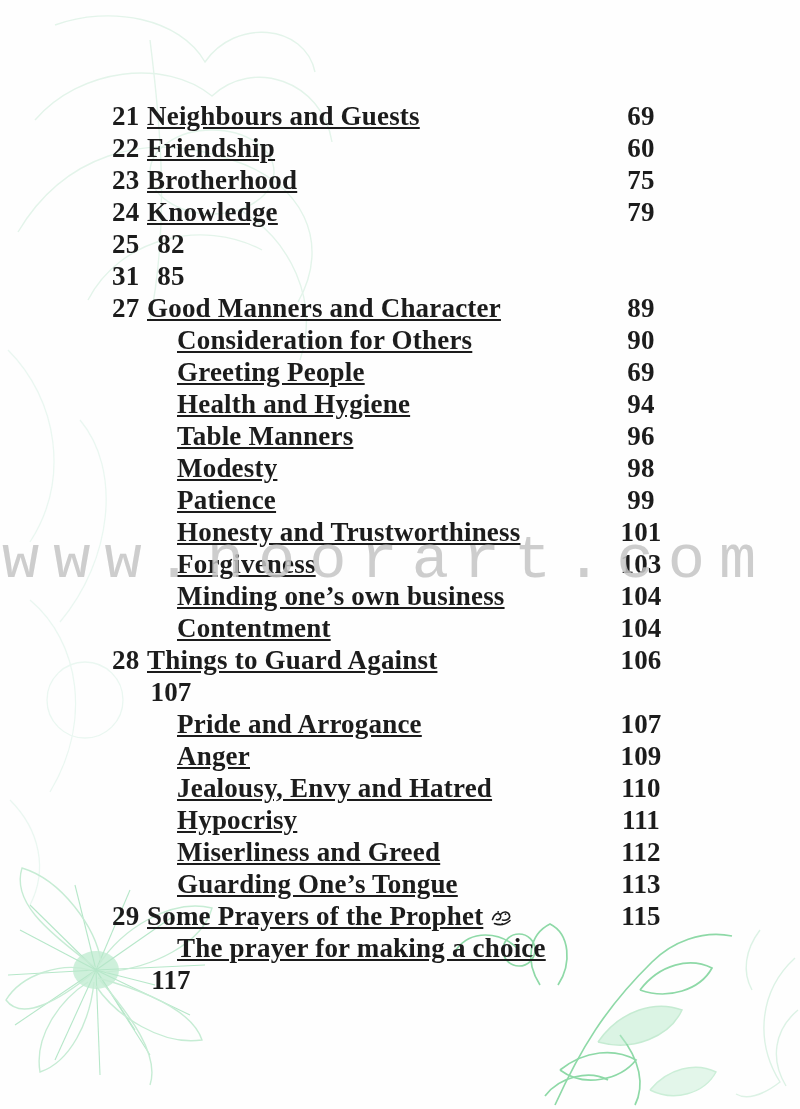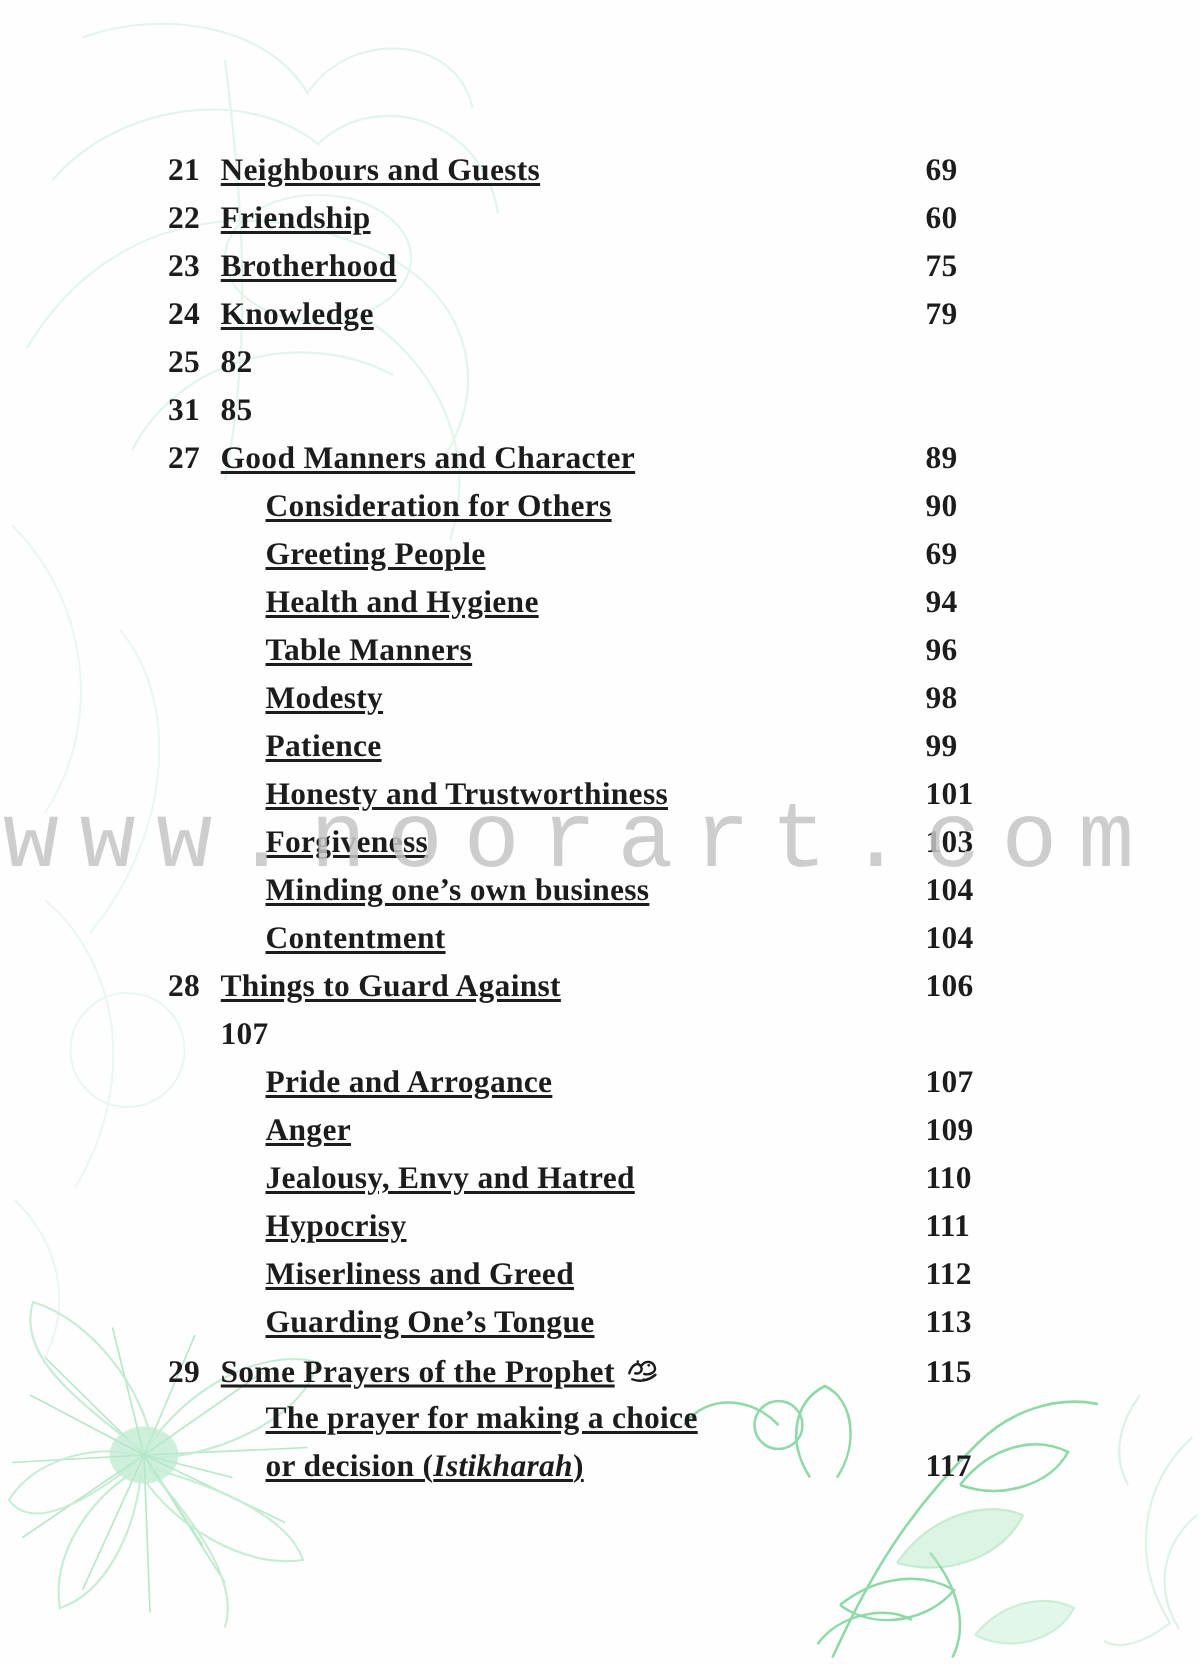--- a/index.html
+++ b/index.html
@@ -18,29 +18,29 @@
   .toc {
     position: absolute;
     left: 112px; top: 101px;
     width: 553px;
     list-style: none; margin: 0; padding: 0;
   }
   .toc-row {
     display: flex;
     align-items: baseline;
     height: 32px;
-    font-size: 21px;
+    font-size: 27px;
     font-weight: bold;
     color: #1c1c1c;
     letter-spacing: 0.2px;
   }
   .toc-row .num   { width: 35px; flex: 0 0 35px; }
   .toc-row .title { flex: 1 1 auto; white-space: nowrap; overflow: hidden; text-decoration: underline; }
   .toc-row.indent1 .title { padding-left: 30px; }
-  .toc-row .page  { width: 48px; flex: 0 0 48px; text-align: left; font-variant-numeric: oldstyle-nums; }
+  .toc-row .page  { width: 48px; flex: 0 0 48px; text-align: center; font-variant-numeric: oldstyle-nums; }
   .toc-row .title i { font-weight: bold; }
   .honorific { display: inline-block; margin-left: 7px; position: relative; top: 2px; }
   .honorific svg { display: block; }
   .watermark {
     position: absolute;
     left: 2px; top: 530px;
     width: 810px;
     font-family: "Liberation Mono", monospace;
     font-size: 62px;
     line-height: 1;
@@ -260,19 +260,18 @@
             </svg></span></span>
         <span class="page">115</span>
       </li>
       <li class="toc-row indent1">
         <span class="num"></span>
         <span class="title"><span>The prayer for making a choice</span></span>
         <span class="page"></span>
       </li>
       <li class="toc-row indent1">
         <span class="num"></span>
-        <span class="title"><span>or decision (</span><i>Istikharah</i><span>)</span></span>
         <span class="page">117</span>
       </li>
     </ol>
 </main>
 
 <div class="watermark">www.noorart.com</div>
 
 </body></html>

